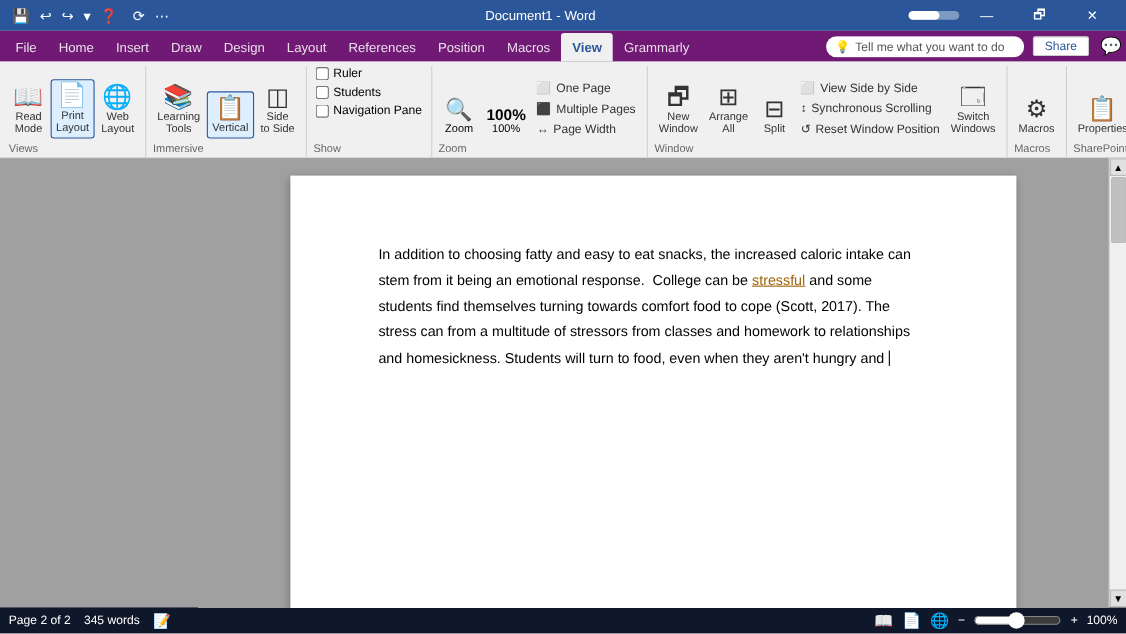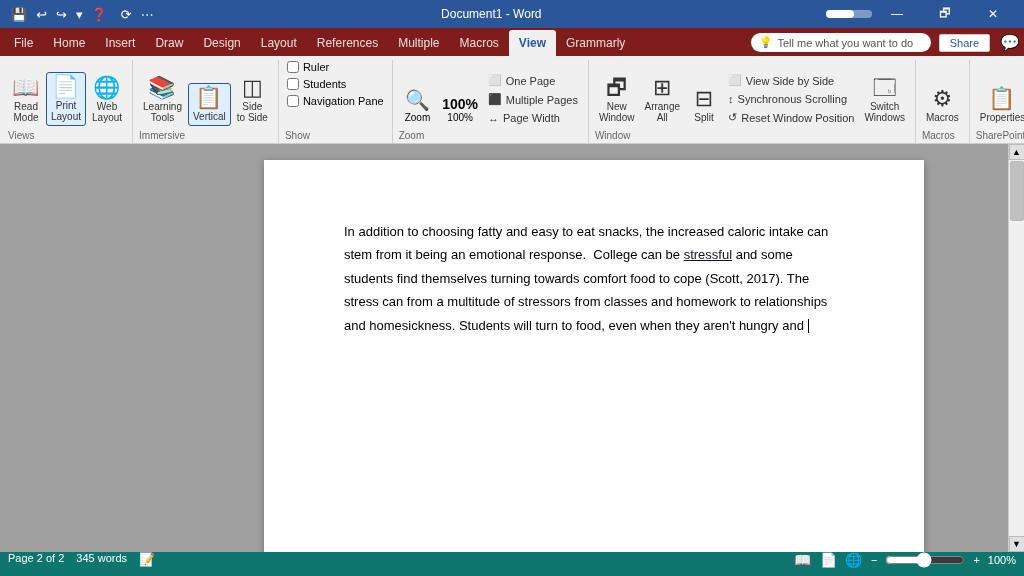--- a/index.html
+++ b/index.html
@@ -20,21 +20,21 @@
     #title-bar .win-btn {
       width: 46px; height: 28px; display: flex; align-items: center; justify-content: center;
       cursor: pointer; font-size: 12px; color: white;
     }
 
     .quick-access { display: flex; align-items: center; gap: 3px; }
     .quick-access span { cursor: pointer; padding: 2px 3px; border-radius: 2px; font-size: 13px; }
 
     
     #tab-bar {
-      background: #7f1d1d;
+      background: #701a75;
       height: 28px;
       display: flex;
       align-items: flex-end;
       padding-left: 4px;
     }
     .ribbon-tab {
       padding: 4px 10px 5px;
       font-size: 12px;
       color: rgba(255,255,255,0.85);
       cursor: pointer;
@@ -138,30 +138,30 @@
       min-height: 400px;
     }
 
     #page p {
       font-size: 13px;
       line-height: 1.8;
       color: #000;
       text-align: left;
     }
 
-    .underline-link { text-decoration: underline; color: #0f172a; }
+    .underline-link { text-decoration: underline; color: #a16207; }
     .cursor { display: inline-block; width: 1px; height: 14px; background: black; animation: blink 1s step-end infinite; vertical-align: text-bottom; }
     @keyframes blink { 50% { opacity: 0; } }
 
     
     #status-bar {
-      background: #0f766e;
+      background: #0f172a;
       height: 24px;
       display: flex;
-      align-items: flex-start;
+      align-items: center;
       padding: 0 8px;
       color: white;
       font-size: 11px;
       gap: 12px;
     }
     #status-bar .right { margin-left: auto; display: flex; align-items: center; gap: 8px; }
     #zoom-slider { width: 80px; accent-color: white; }
 
     .scrollbar-up, .scrollbar-down {
       width: 16px; height: 16px;
@@ -208,21 +208,21 @@
 </div>
 
 <div id="tab-bar">
   <div class="ribbon-tab">File</div>
   <div class="ribbon-tab">Home</div>
   <div class="ribbon-tab">Insert</div>
   <div class="ribbon-tab">Draw</div>
   <div class="ribbon-tab">Design</div>
   <div class="ribbon-tab">Layout</div>
   <div class="ribbon-tab">References</div>
-  <div class="ribbon-tab">Multiple</div>
+  <div class="ribbon-tab">Position</div>
   <div class="ribbon-tab">Macros</div>
   <div class="ribbon-tab active">View</div>
   <div class="ribbon-tab">Grammarly</div>
   <div class="tell-me-box">
     <span>💡</span>
     <span>Tell me what you want to do</span>
   </div>
   <div class="share-area">
     <button class="share-btn">Share</button>
     <span class="comment-btn">💬</span>

